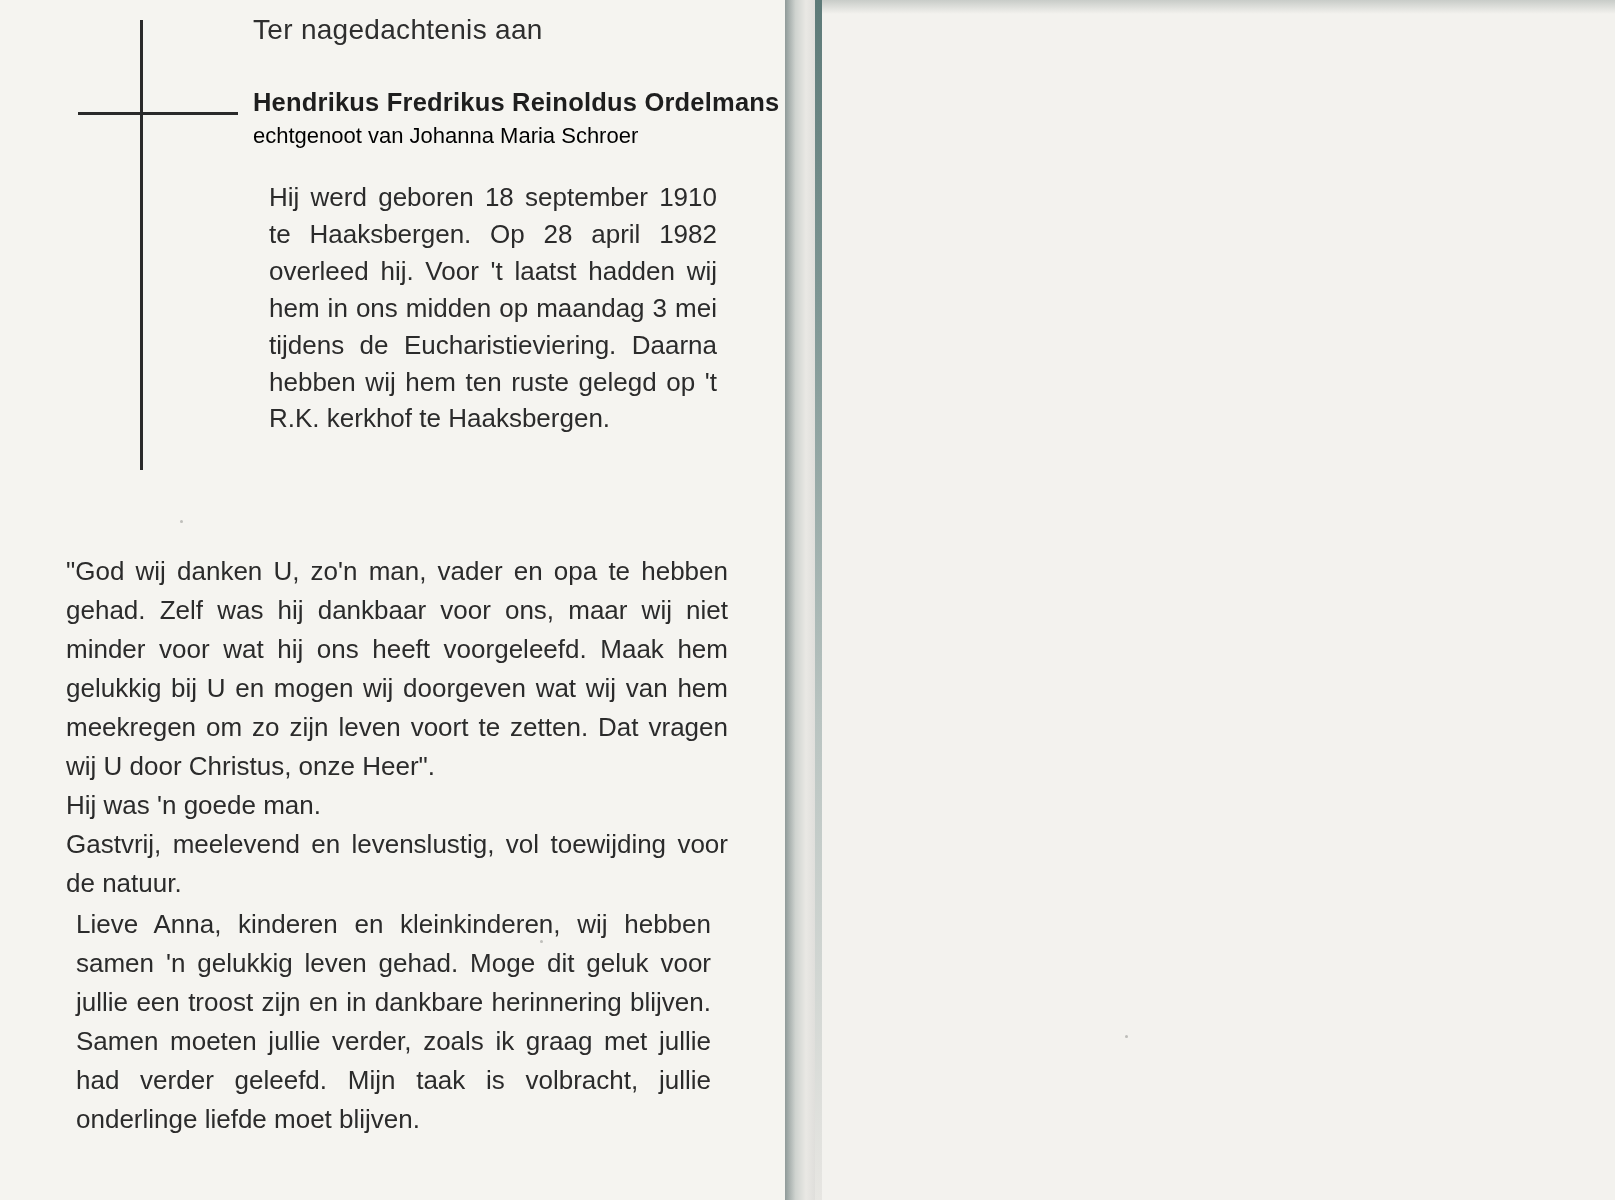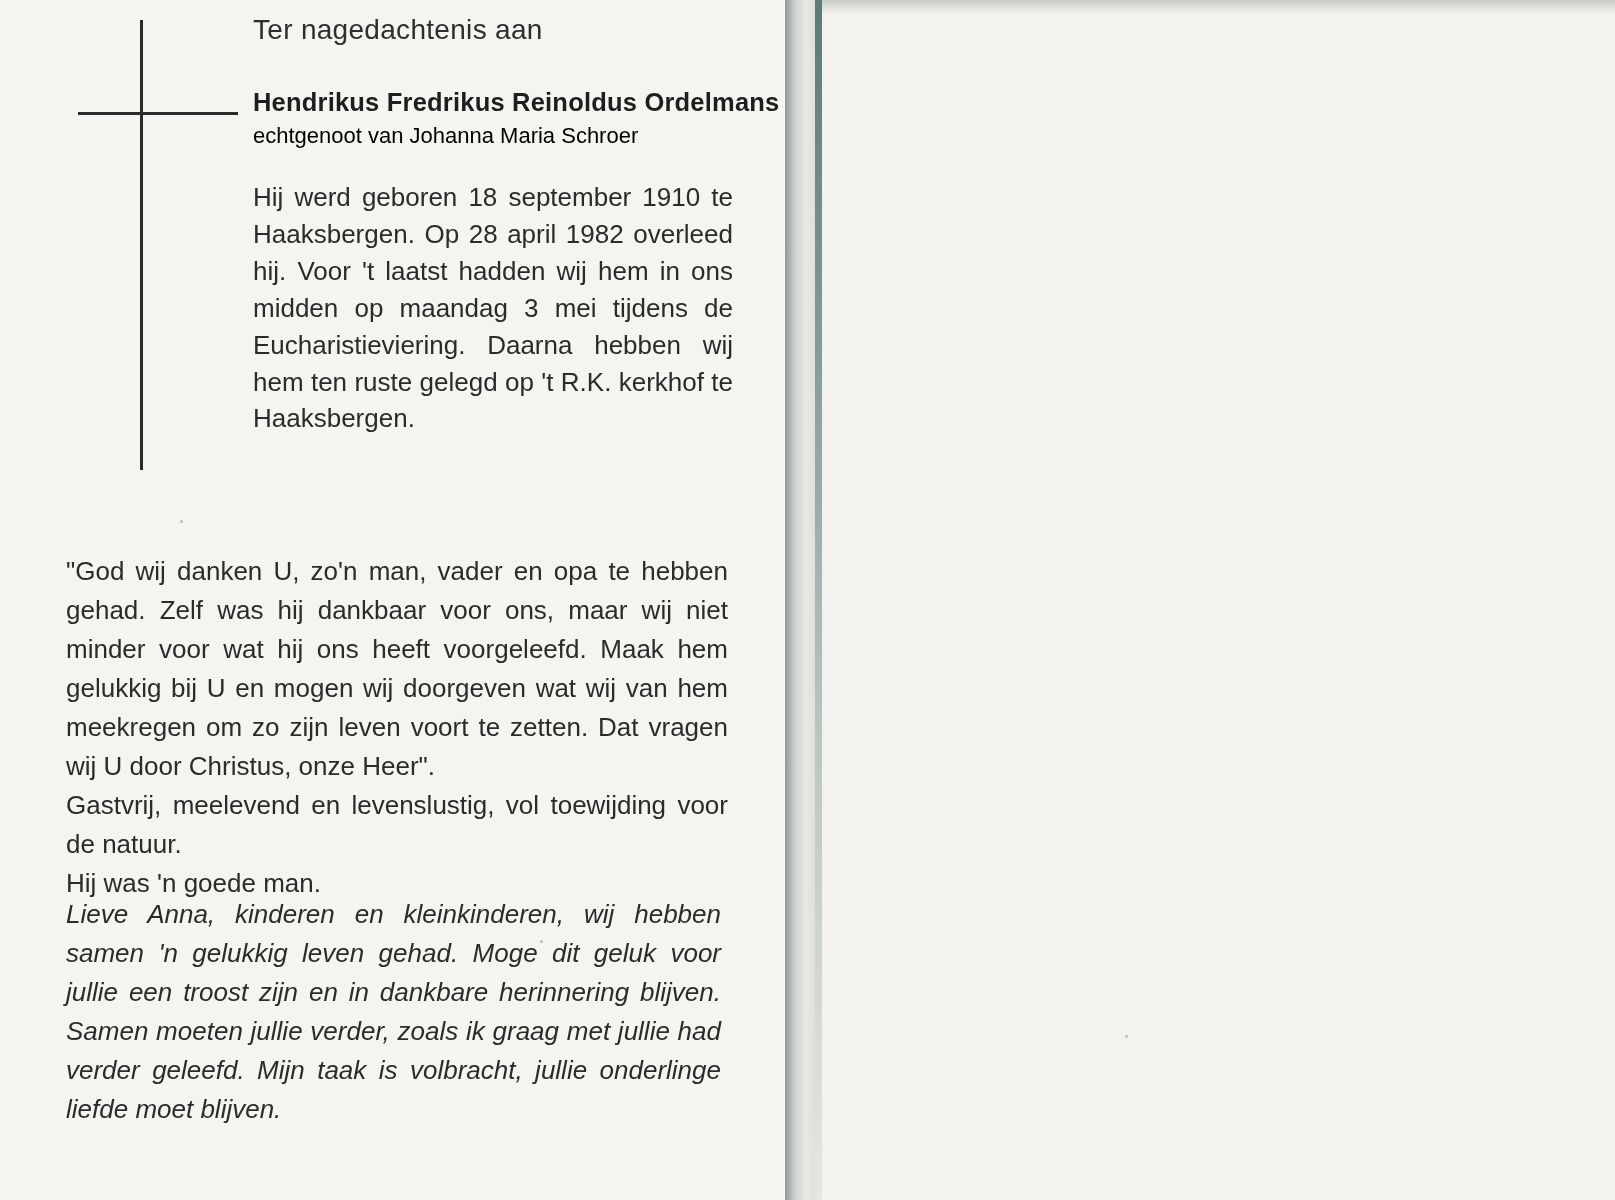--- a/index.html
+++ b/index.html
@@ -109,21 +109,21 @@
   .spouse {
     font-size: 22px;
     color: #000000;
     margin: 0 0 30px 0;
   }
   .bio {
     font-size: 26px;
     line-height: 1.42;
     color: #2b2b2b;
     text-align: justify;
-    margin: 0;
+    margin: 16px;
   }
 
   .prayer {
     position: absolute;
     left: 66px;
     top: 552px;
     width: 662px;
     font-size: 26px;
     line-height: 1.5;
     color: #2b2b2b;
@@ -134,21 +134,21 @@
   .farewell {
     position: absolute;
     left: 66px;
     top: 895px;
     width: 655px;
     font-size: 26px;
     line-height: 1.5;
     color: #2b2b2b;
     text-align: justify;
   }
-  .farewell p { margin: 0; font-style: italic; }
+  .farewell p { margin: 10px; }
 
   .speck {
     position: absolute;
     width: 3px; height: 3px;
     background: #8a8a86;
     border-radius: 50%;
     opacity: .5;
   }
 </style>
 </head>
@@ -165,22 +165,22 @@
 
     <div class="memorial-head">
       <div class="ter">Ter nagedachtenis aan</div>
       <div class="name">Hendrikus Fredrikus Reinoldus Ordelmans</div>
       <div class="spouse">echtgenoot van Johanna Maria Schroer</div>
       <div class="bio">Hij werd geboren 18 september 1910 te Haaksbergen. Op 28 april 1982 overleed hij. Voor 't laatst hadden wij hem in ons midden op maandag 3 mei tijdens de Eucharistieviering. Daarna hebben wij hem ten ruste gelegd op 't R.K. kerkhof te Haaksbergen.</div>
     </div>
 
     <div class="prayer">
       <p>"God wij danken U, zo'n man, vader en opa te hebben gehad. Zelf was hij dankbaar voor ons, maar wij niet minder voor wat hij ons heeft voorgeleefd. Maak hem gelukkig bij U en mogen wij doorgeven wat wij van hem meekregen om zo zijn leven voort te zetten. Dat vragen wij U door Christus, onze Heer".</p>
+      <p>Hij was 'n goede man.</p>
       <p>Gastvrij, meelevend en levenslustig, vol toewijding voor de natuur.</p>
-      <p>Hij was 'n goede man.</p>
     </div>
 
     <div class="farewell">
       <p>Lieve Anna, kinderen en kleinkinderen, wij hebben samen 'n gelukkig leven gehad. Moge dit geluk voor jullie een troost zijn en in dankbare herinnering blijven. Samen moeten jullie verder, zoals ik graag met jullie had verder geleefd. Mijn taak is volbracht, jullie onderlinge liefde moet blijven.</p>
     </div>
 
     <div class="speck" style="left:540px; top:940px;"></div>
     <div class="speck" style="left:180px; top:520px;"></div>
   </div>
 

